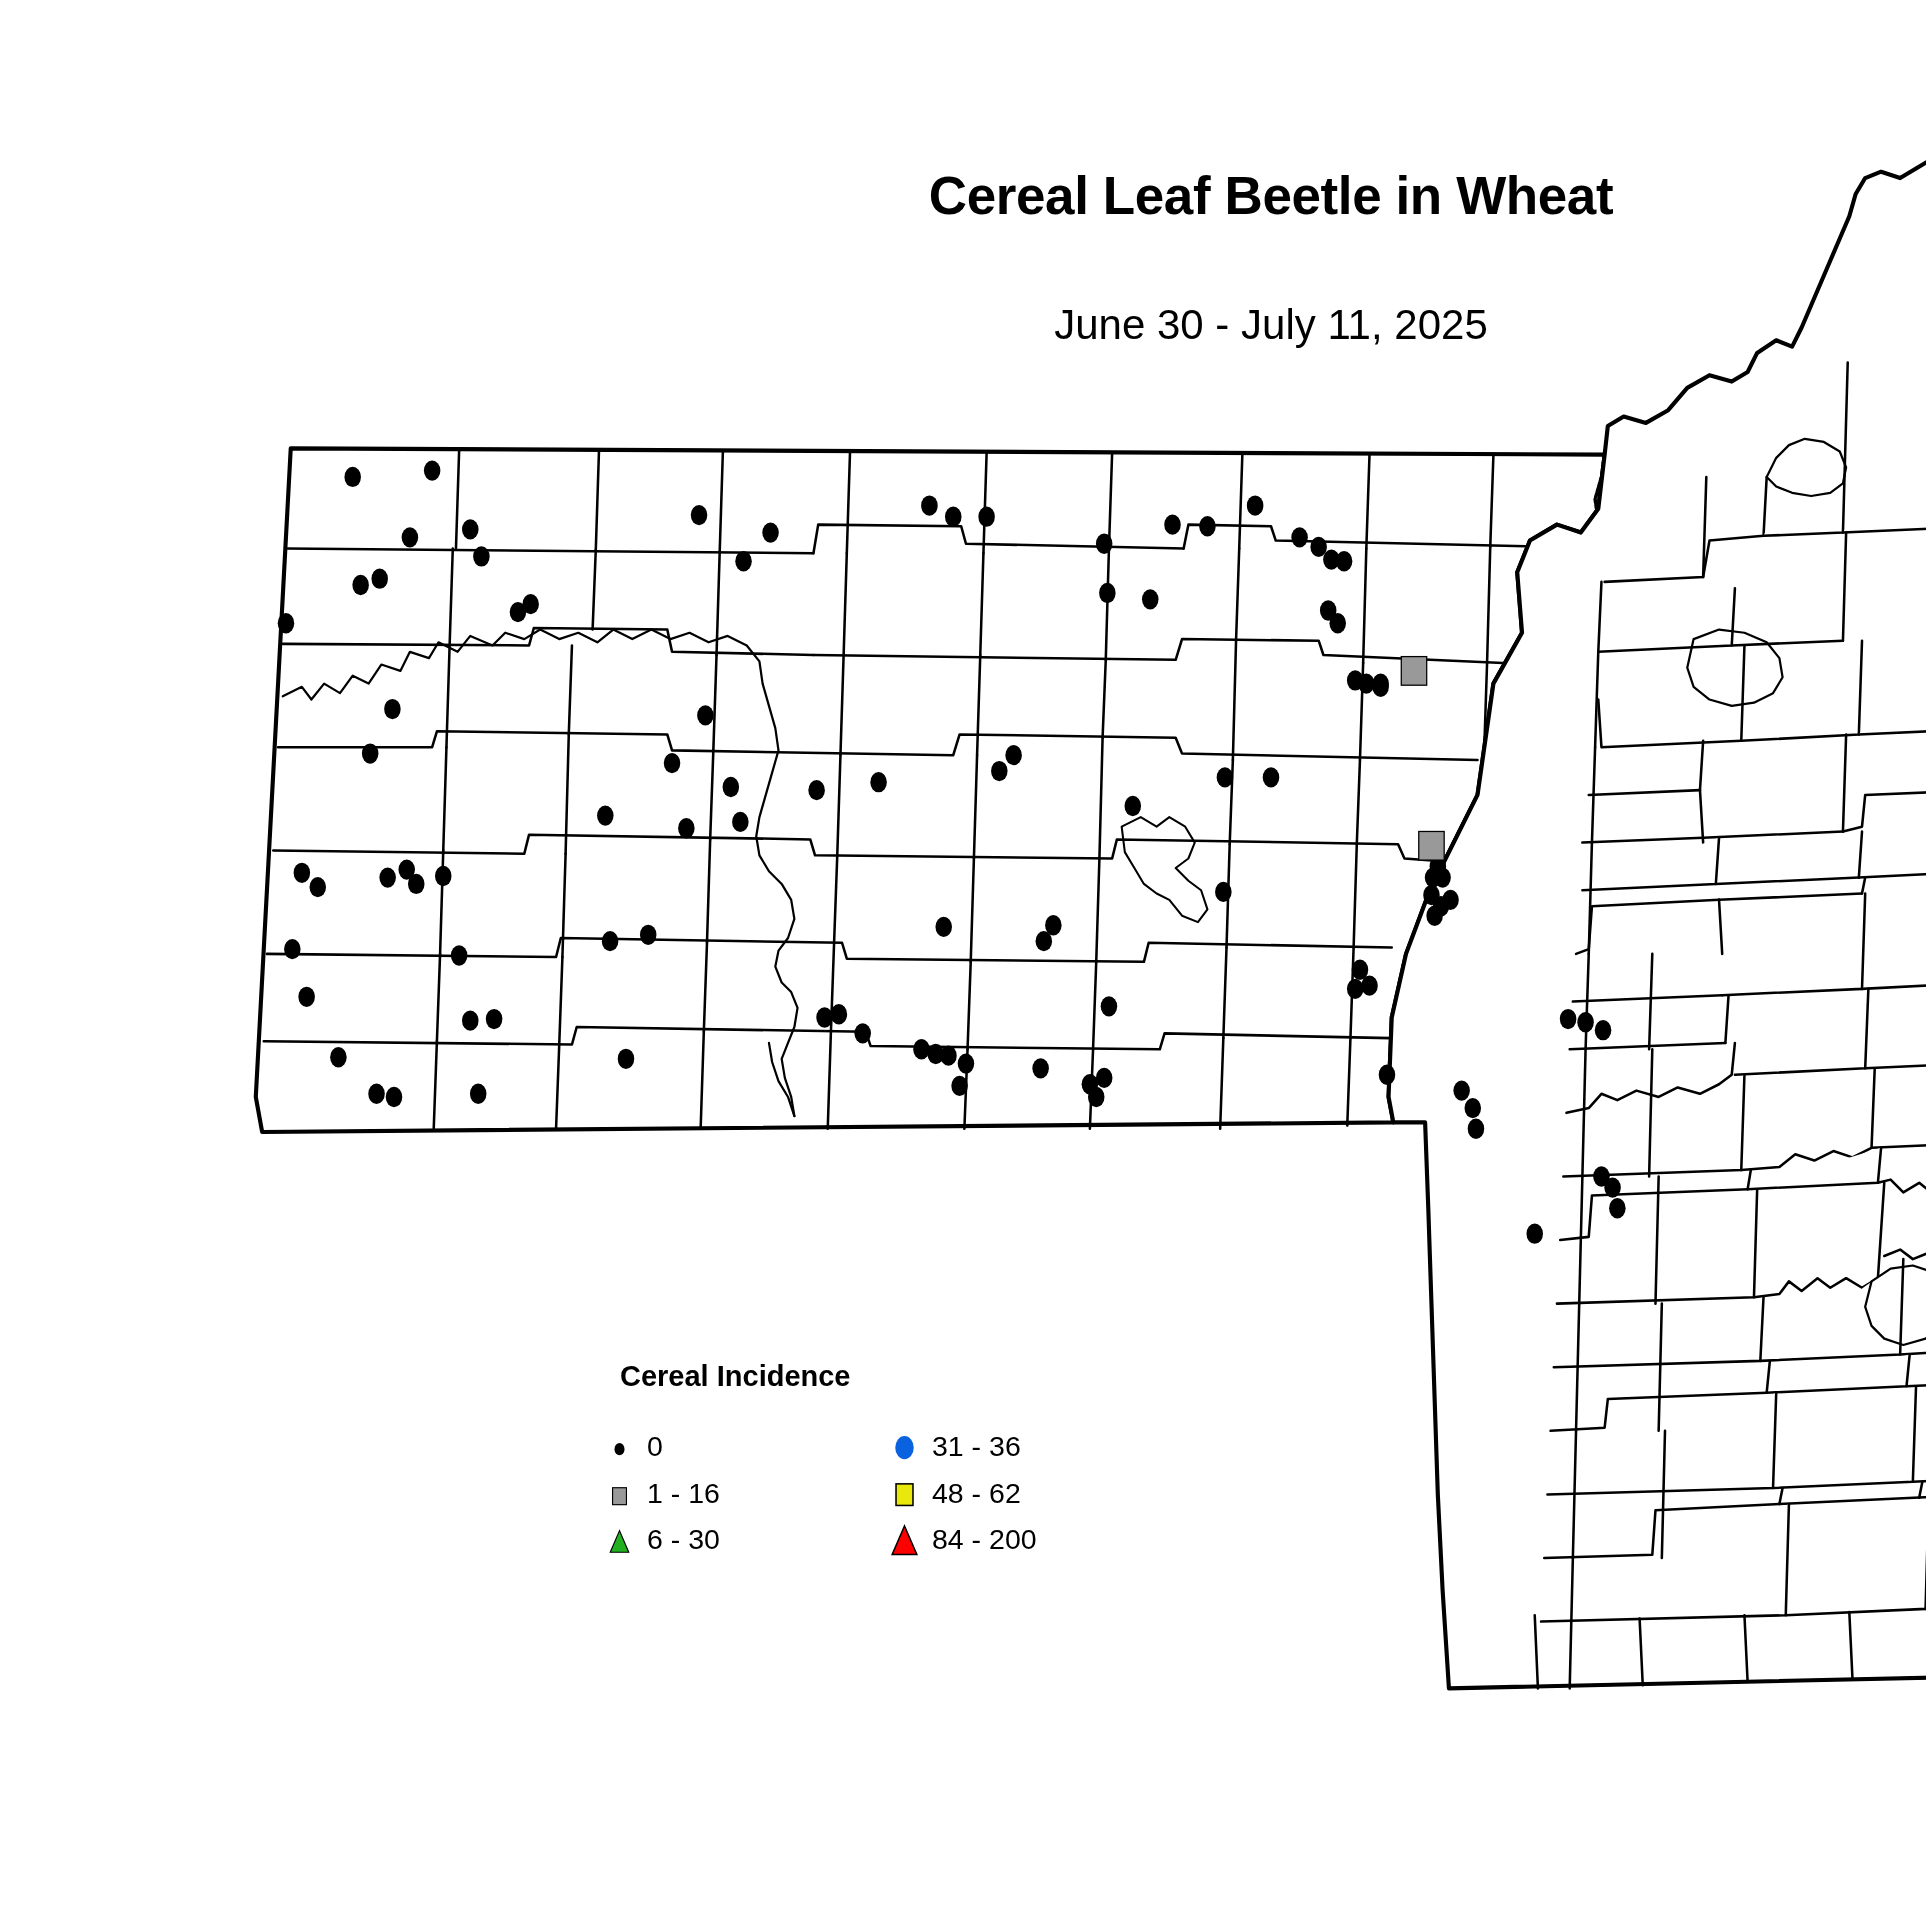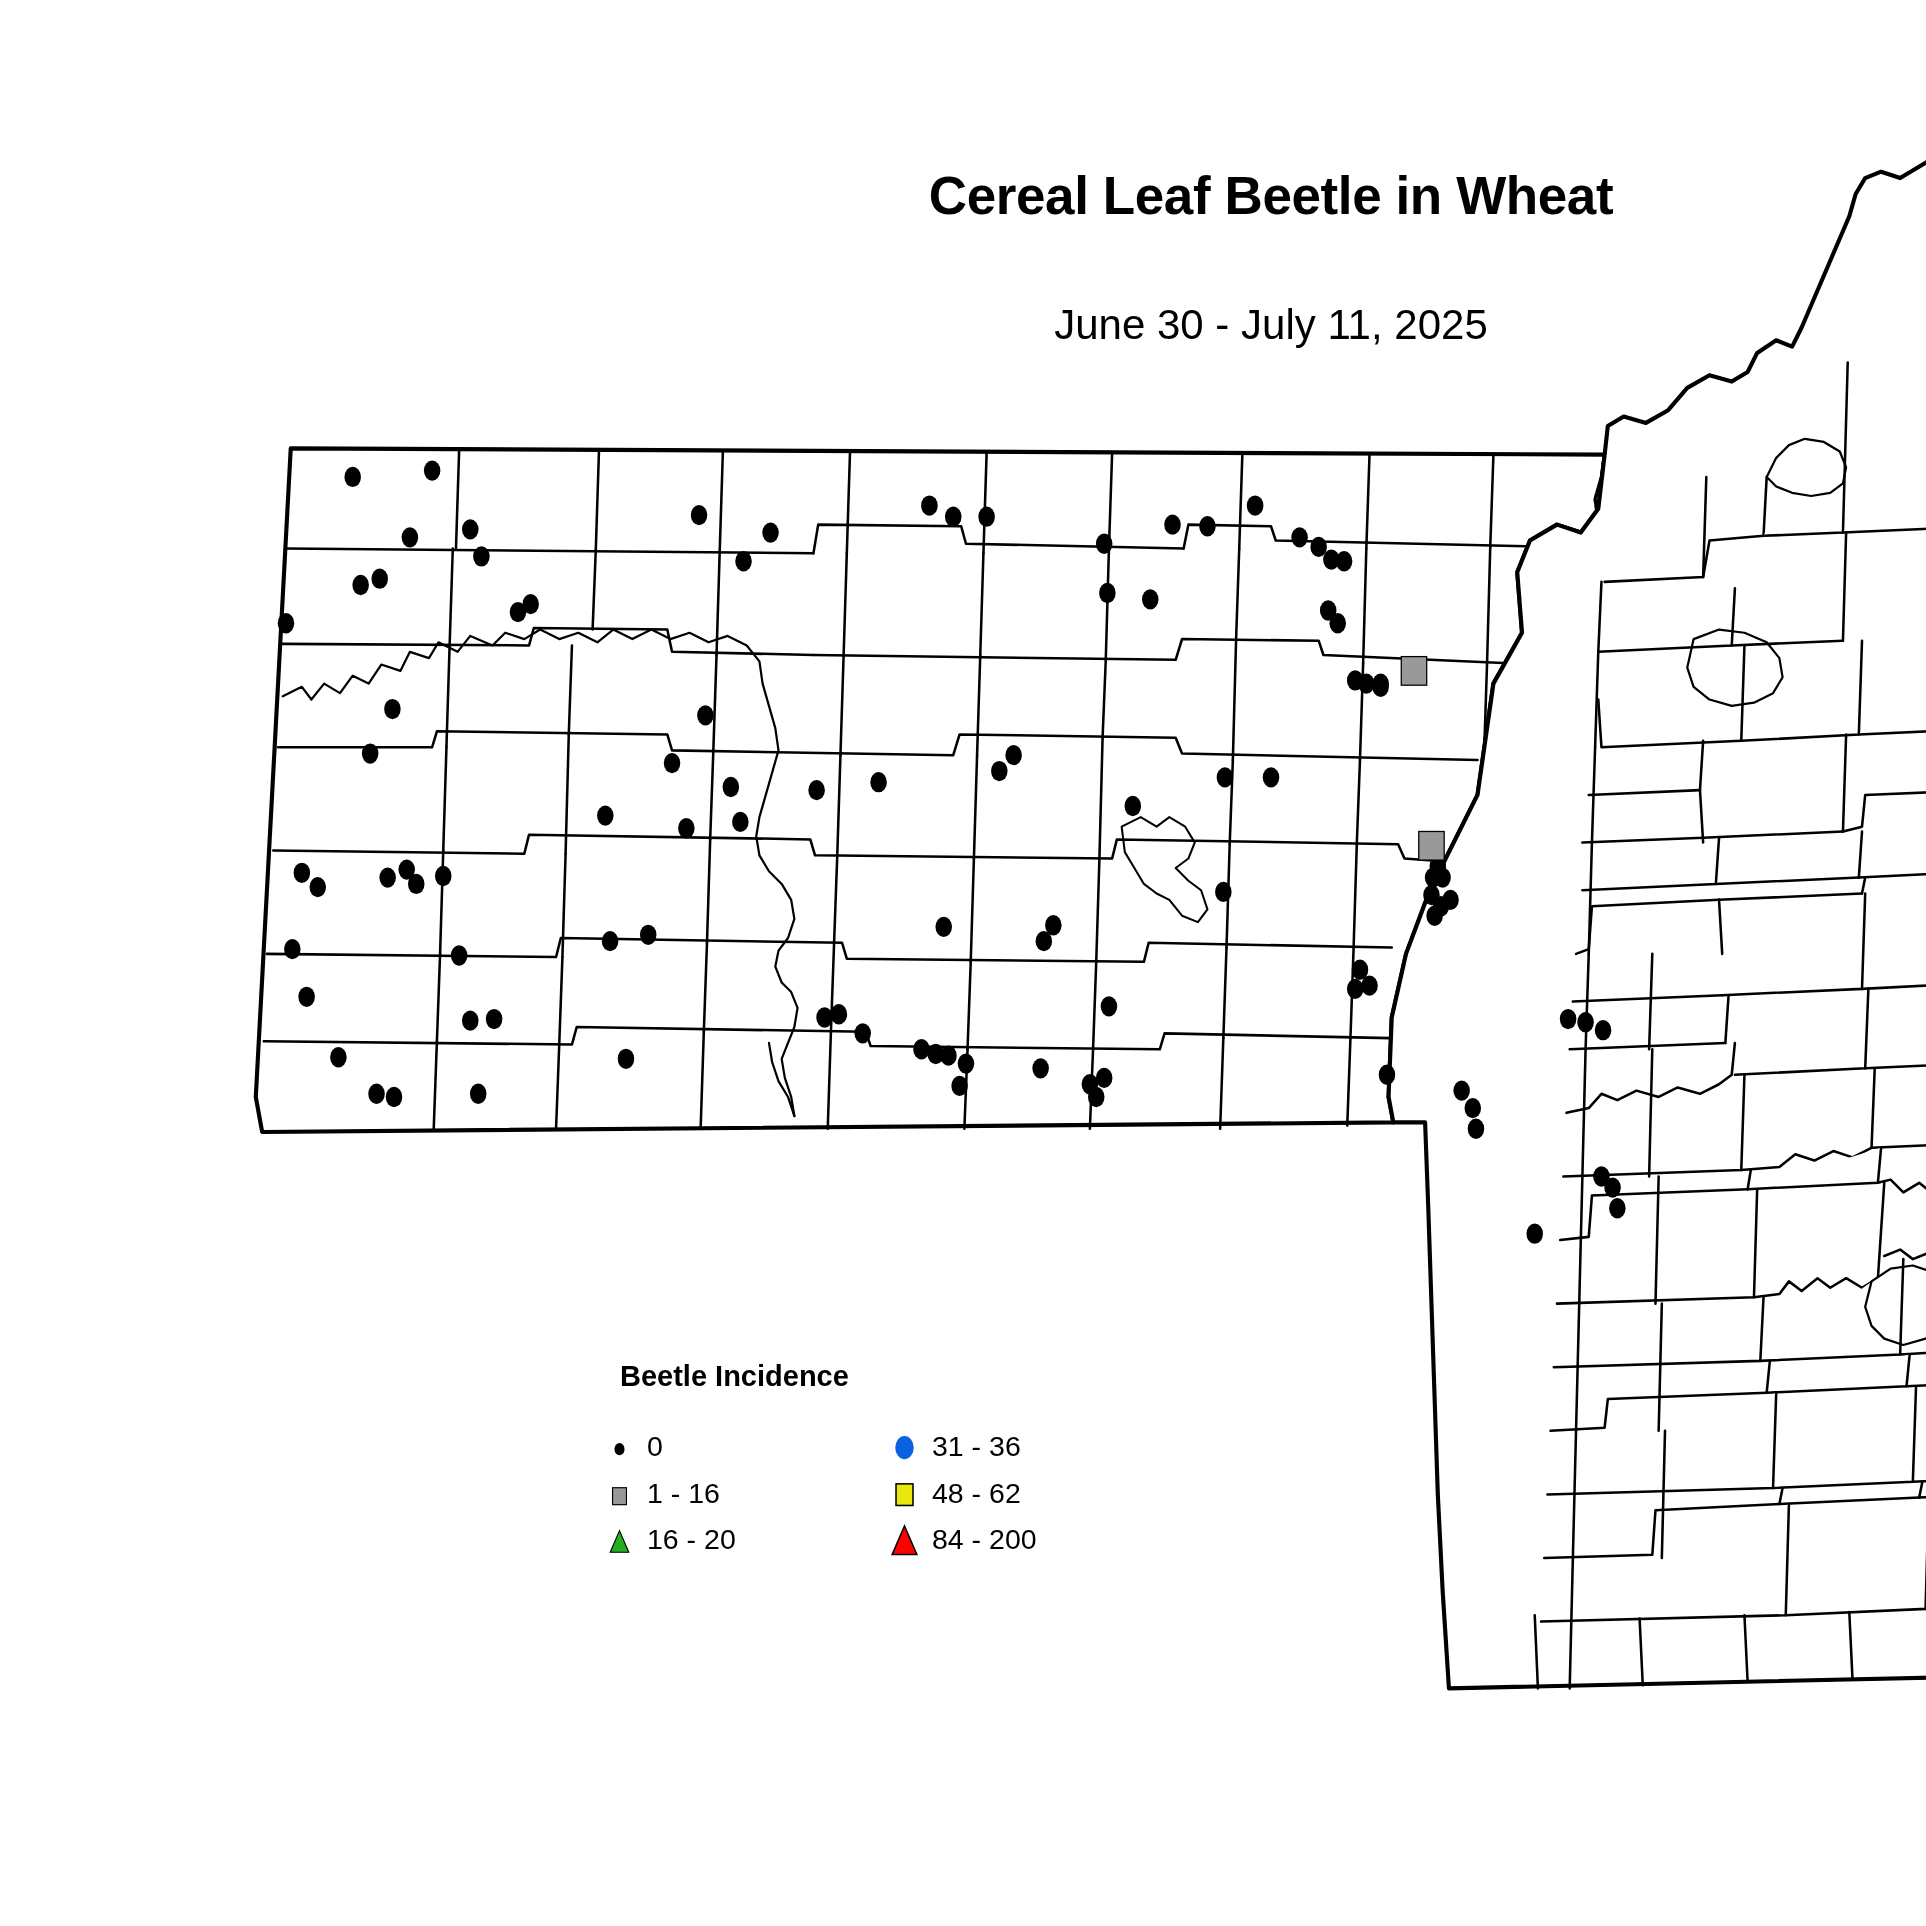--- a/index.html
+++ b/index.html
@@ -409,41 +409,41 @@
   <g id="points-gray">
       <rect x="882" y="413" width="16" height="18" fill="#999999" stroke="#000000" stroke-width="0.8"></rect>
       <rect x="893" y="523" width="16" height="18" fill="#999999" stroke="#000000" stroke-width="0.8"></rect>
     </g>
 </svg>
 
 <div id="map-title">Cereal Leaf Beetle in Wheat</div>
 <div id="map-subtitle">June 30 - July 11, 2025</div>
 
 <div id="legend">
-  <div id="legend-title">Beetle Incidence</div>
+  <div id="legend-title">Cereal Incidence</div>
 
   <div class="lg-row lg-col-a" style="top:69px;">
     <svg class="lg-sym" viewBox="0 0 96 90">
       <ellipse cx="48" cy="52" rx="13" ry="16" fill="#000000"></ellipse>
     </svg>
     <div class="lg-lab">0</div>
   </div>
 
   <div class="lg-row lg-col-a" style="top:116px;">
     <svg class="lg-sym" viewBox="0 0 96 90">
       <rect x="30" y="30" width="36" height="44" fill="#999999" stroke="#000000" stroke-width="3"></rect>
     </svg>
     <div class="lg-lab">1 - 16</div>
   </div>
 
   <div class="lg-row lg-col-a" style="top:162px;">
     <svg class="lg-sym" viewBox="0 0 96 90">
       <polygon points="48,22 72,78 24,78" fill="#22b022" stroke="#000000" stroke-width="3"></polygon>
     </svg>
-    <div class="lg-lab">16 - 20</div>
+    <div class="lg-lab">6 - 30</div>
   </div>
 
   <div class="lg-row lg-col-b" style="top:69px;">
     <svg class="lg-sym" viewBox="0 0 96 90">
       <ellipse cx="48" cy="48" rx="24" ry="30" fill="#0b62e0"></ellipse>
     </svg>
     <div class="lg-lab">31 - 36</div>
   </div>
 
   <div class="lg-row lg-col-b" style="top:116px;">

